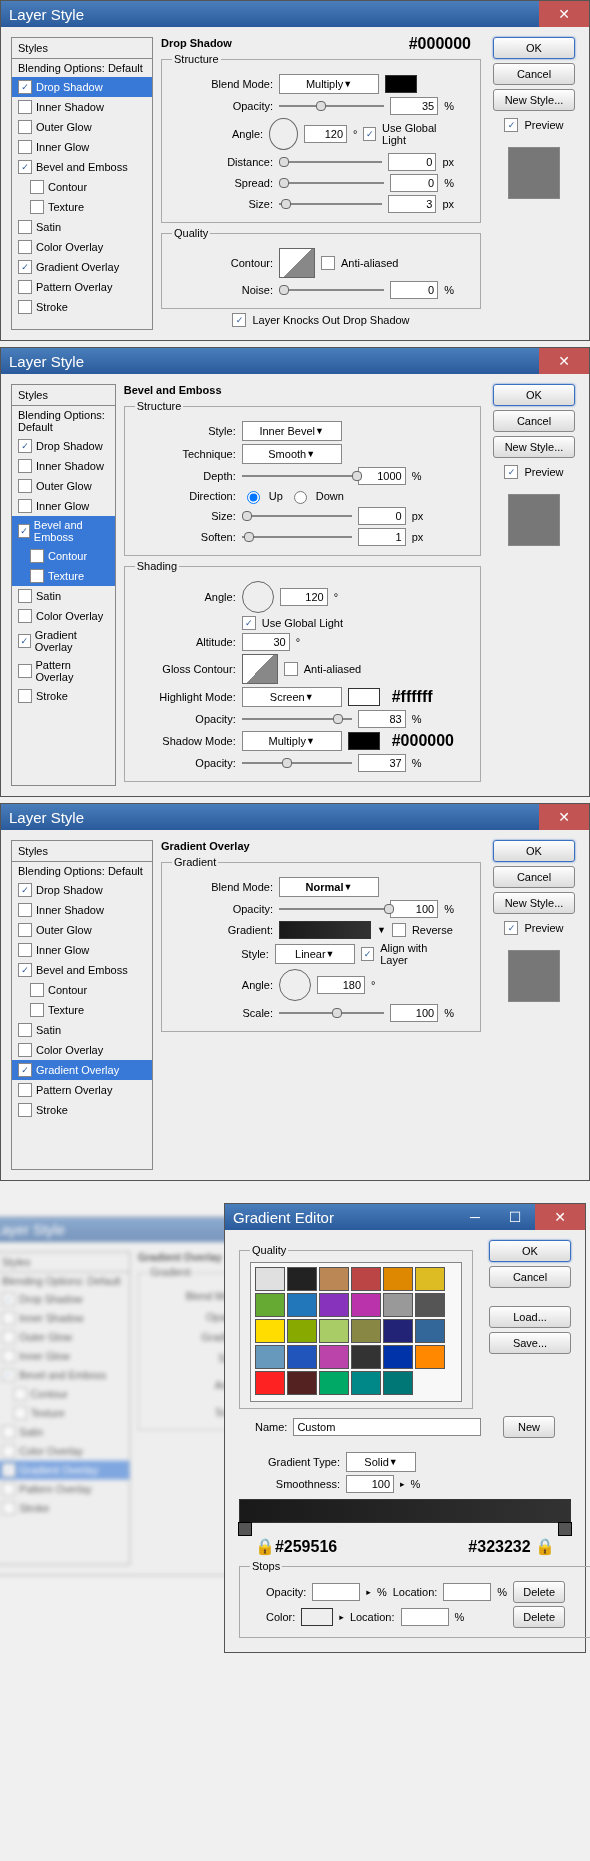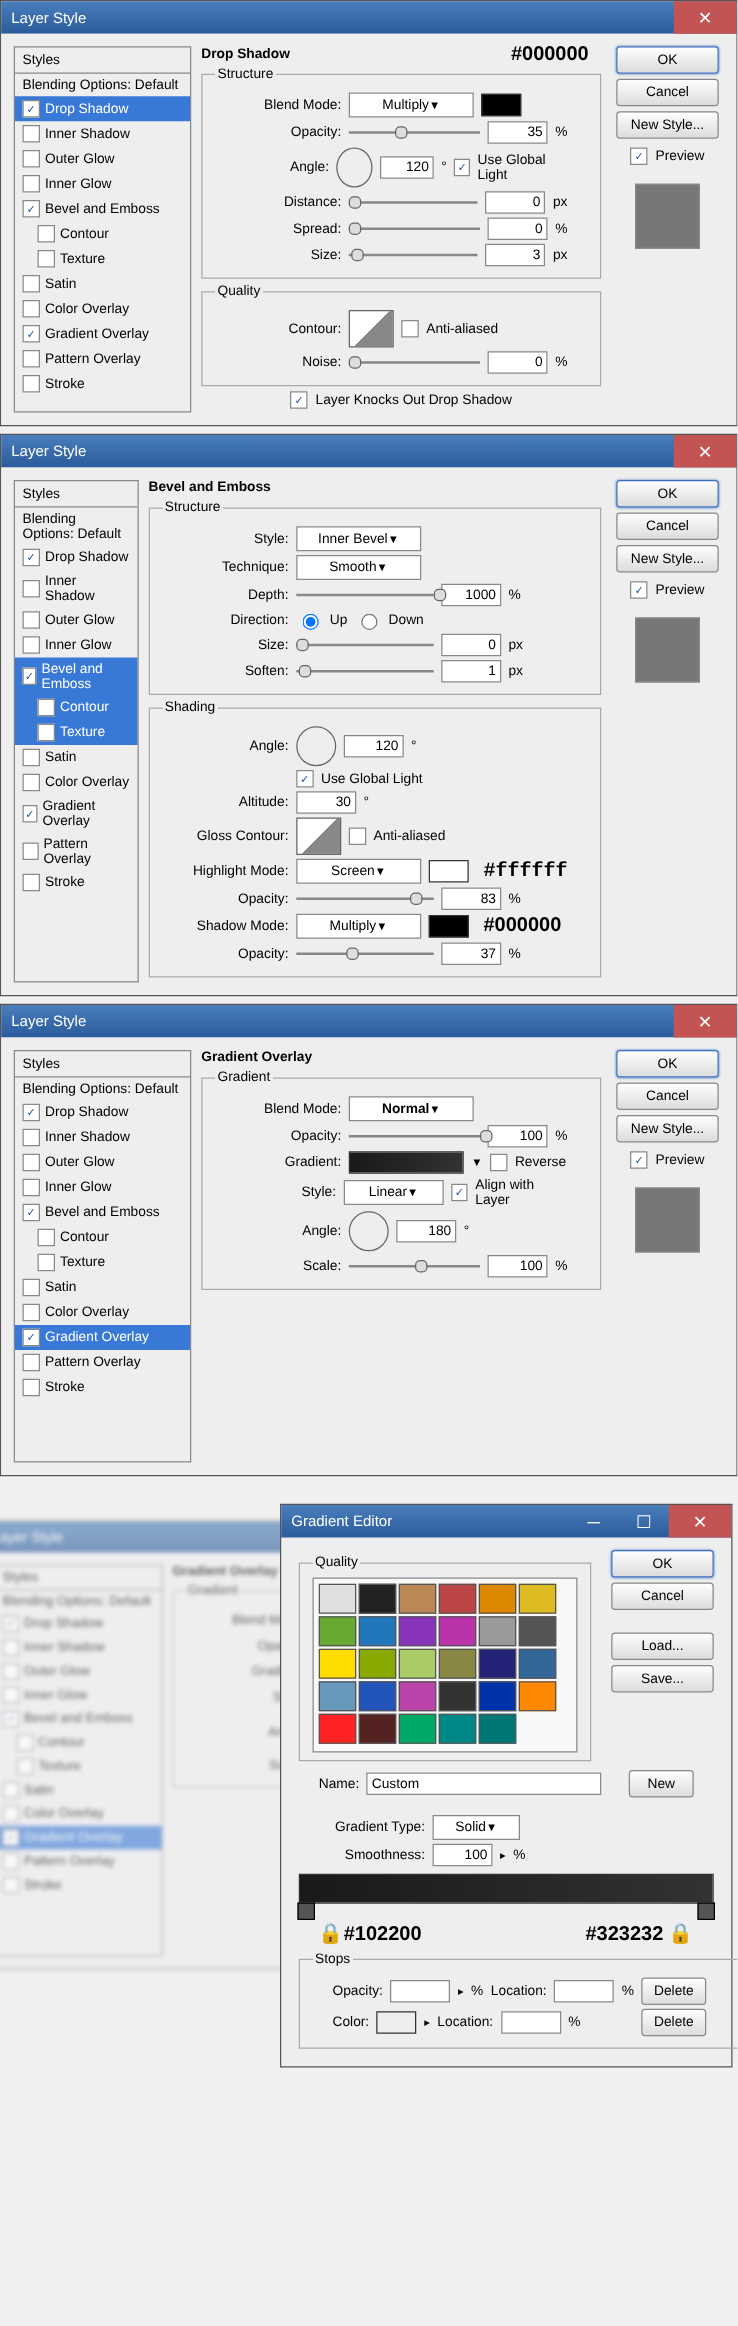--- a/index.html
+++ b/index.html
@@ -1,18 +1,18 @@
 <!DOCTYPE html>
 <html><head>
 <meta charset="utf-8">
 <style>
 body{margin:0;font-family:Tahoma,sans-serif;font-size:11px;background:#f0f0f0}
 .window{background:#eee;border:1px solid #555}
 .titlebar{background:linear-gradient(#4a7ebb,#2a5a9b);height:26px;display:flex;align-items:center;justify-content:space-between;padding:0 0 0 8px;color:#fff}
-.titlebar .wintitle{font-size:12px}
+.titlebar .wintitle{font-size:15px}
 .winbtns{display:flex;height:100%;}
 .winbtn{width:40px;display:flex;align-items:center;justify-content:center;font-size:14px}
 .winbtn.close{background:#c35454;width:50px}
 .dialog{display:flex;gap:8px;padding:10px;background:#eee}
 .styles-panel{border:1px solid #888;width:140px;background:#eee}
 .sp-head{padding:4px 6px;border-bottom:1px solid #888}
 .sp-row{padding:3px 6px;display:flex;align-items:center;gap:4px;cursor:default}
 .sp-row.sel{background:#3878d6;color:#fff}
 .sp-row.sub{padding-left:18px}
 .sp-chk{width:12px;height:12px;border:1px solid #888;background:#fff;display:inline-flex;align-items:center;justify-content:center;font-size:9px;color:#2a5a9b}
@@ -312,21 +312,21 @@
               <span class="sp-chk"></span>
               <span>Anti-aliased</span>
             </div>
             <div class="row">
               <span class="lbl">Highlight Mode:</span>
               <span class="select" style="min-width: 90px;">
                 <span>Screen</span>
                 <span class="caret">▼</span>
               </span>
               <span class="swatch" style="background: rgb(255, 255, 255);"></span>
-              <span class="annot" style="position: static; margin-left: 6px; font-family: Liberation Mono, monospace;">#ffffff</span>
+              <span class="annot" style="position: static; margin-left: 6px;">#ffffff</span>
             </div>
             <div class="row">
               <span class="lbl">Opacity:</span>
               <span class="slider" style="--p: 83%;"></span>
               <span class="num">83</span>
               <span>%</span>
             </div>
             <div class="row">
               <span class="lbl">Shadow Mode:</span>
               <span class="select" style="min-width: 90px;">
@@ -669,21 +669,21 @@
             <span class="lbl">Smoothness:</span>
             <span class="num">100</span>
             <span class="caret">▸</span>
             <span>%</span>
           </div>
           <div class="gradbar">
             <span class="gstop" style="left: -2px;"></span>
             <span class="gstop" style="right: -2px;"></span>
           </div>
           <div class="row" style="justify-content:space-between;margin-top:14px">
-            <span class="annot" style="position:static">🔒#102200</span>
+            <span class="annot" style="position:static">🔒#259516</span>
             <span class="annot" style="position:static">#323232 🔒</span>
           </div>
           <fieldset>
             <legend>Stops</legend>
             <div class="row">
               <span>Opacity:</span>
               <span class="num"></span>
               <span class="caret">▸</span>
               <span>%</span>
               <span>   Location:</span>

